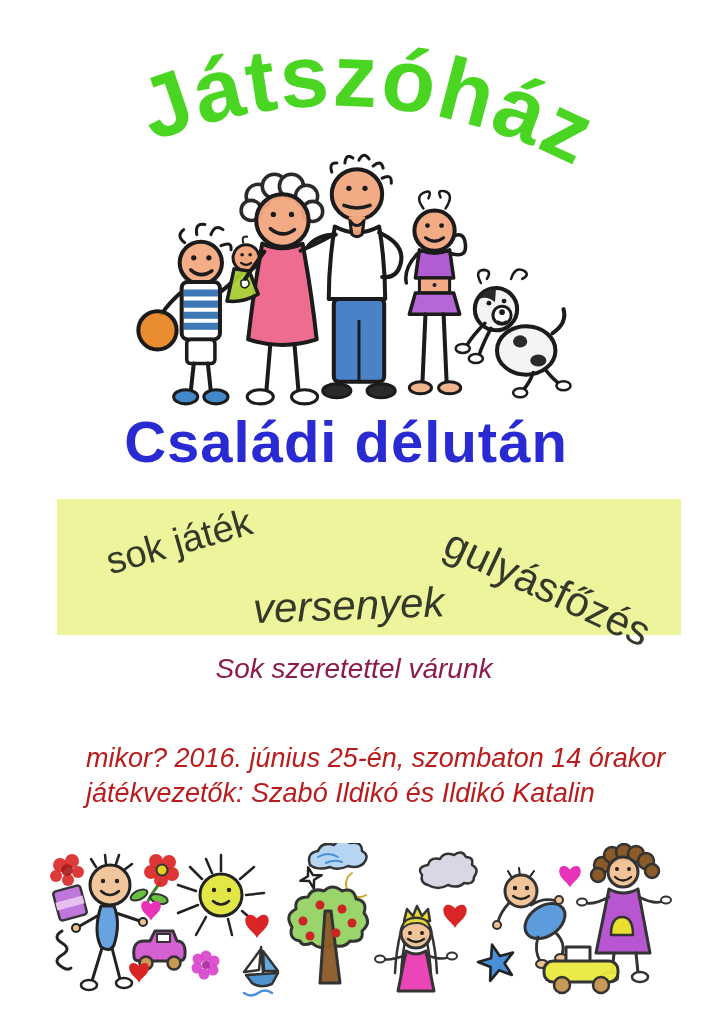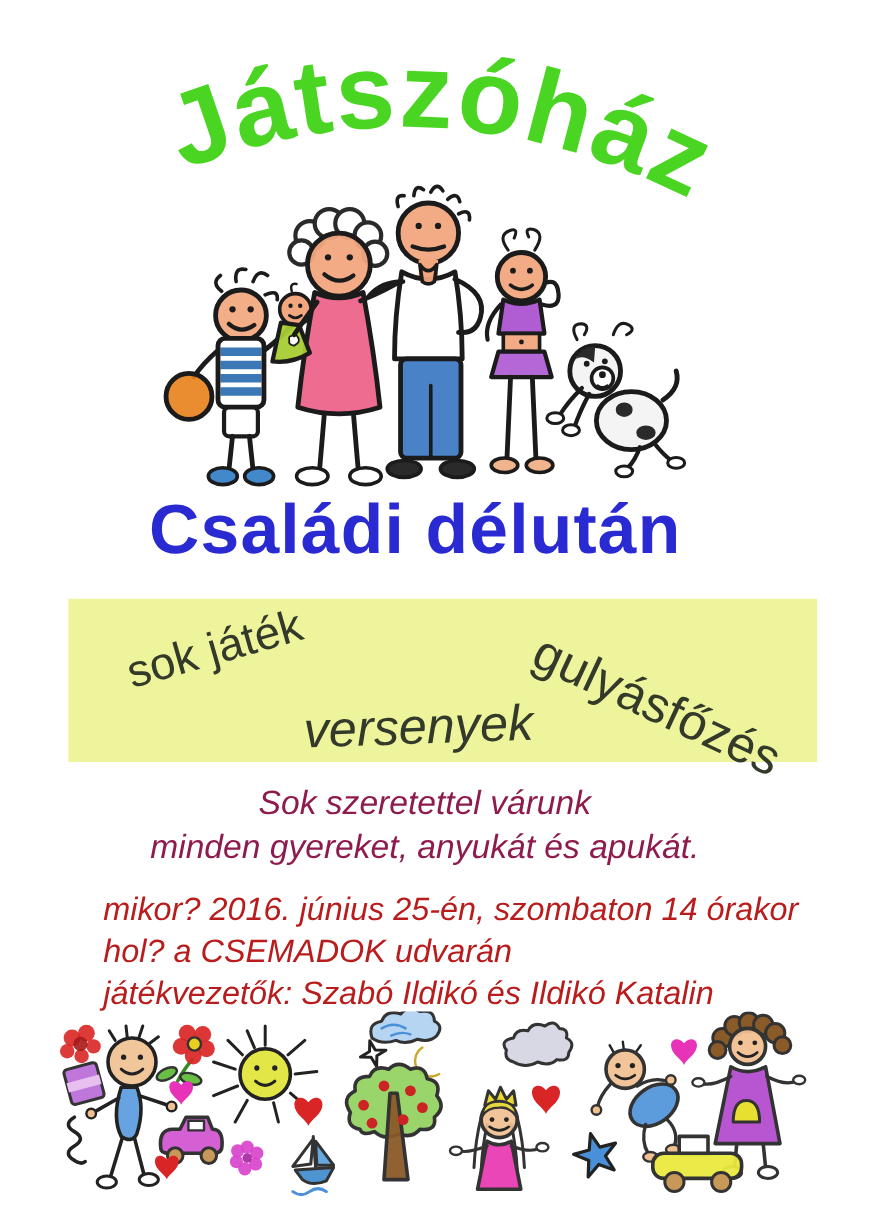--- a/index.html
+++ b/index.html
@@ -154,26 +154,24 @@
   <div class="subtitle">Családi délután</div>
 
   <div class="highlight-box">
     <span class="hl hl-1">sok játék</span>
     <span class="hl hl-2">versenyek</span>
     <span class="hl hl-3">gulyásfőzés</span>
   </div>
 
   <div class="welcome">
     <div>Sok szeretettel várunk</div>
-    <div>minden gyereket, anyukát és apukát.</div>
   </div>
 
   <div class="details">
     <div>mikor? 2016. június 25-én, szombaton 14 órakor</div>
-    <div>hol? a CSEMADOK udvarán</div>
     <div>játékvezetők: Szabó Ildikó és Ildikó Katalin</div>
   </div>
 
   <svg class="doodles-svg" width="724" height="178" viewBox="0 0 724 178" stroke-linecap="round" stroke-linejoin="round">
     <defs>
       <path id="heart" d="M0,7 C-1.5,3 -9,-0.5 -9,-6.5 C-9,-11.5 -3.5,-12.5 0,-8 C3.5,-12.5 9,-11.5 9,-6.5 C9,-0.5 1.5,3 0,7 Z"></path>
       <path id="star5" d="M0,-10 L2.4,-3.2 L9.5,-3.1 L3.8,1.2 L5.9,8.1 L0,4 L-5.9,8.1 L-3.8,1.2 L-9.5,-3.1 L-2.4,-3.2 Z"></path>
     </defs>
 
     <g fill="#d92525" fill-opacity="0.9">

